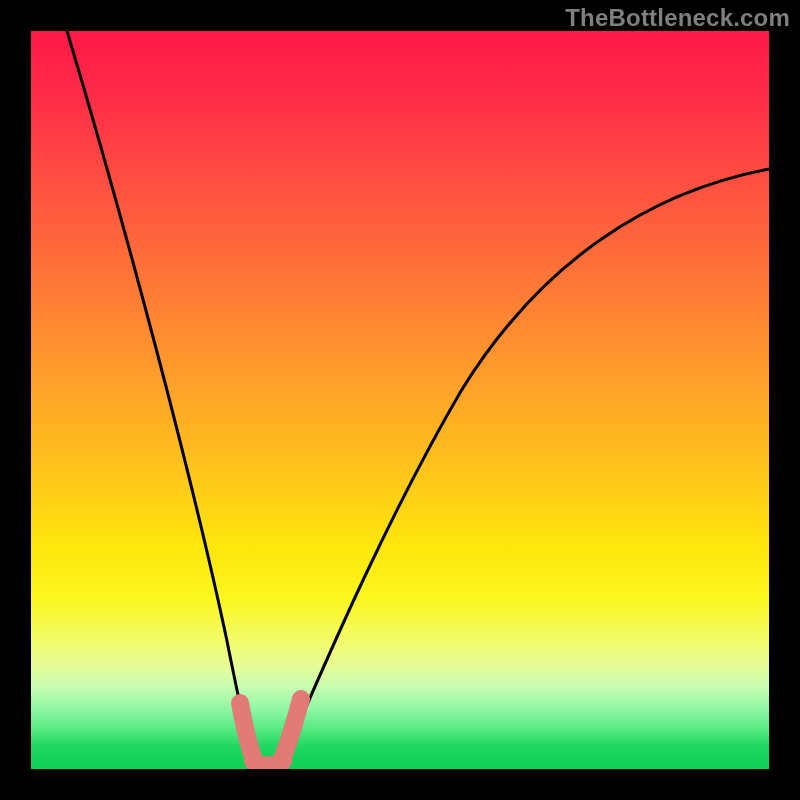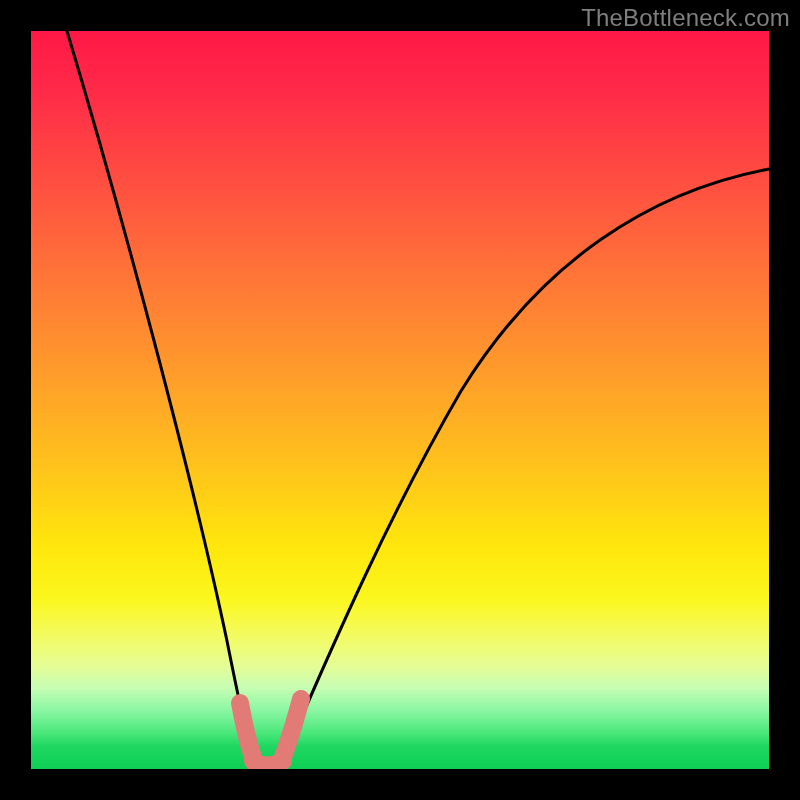--- a/index.html
+++ b/index.html
@@ -52,21 +52,21 @@
   svg.curve {
     position: absolute;
     inset: 0;
   }
   .watermark {
     position: absolute;
     top: 4px;
     right: 10px;
     color: #7f7f7f;
     font-size: 24px;
-    font-weight: 400;
+    font-weight: 700;
     letter-spacing: 0.2px;
     user-select: none;
   }
 </style>
 </head>
 <body>
 
 <div class="frame">
 
   <div class="plot-area">

